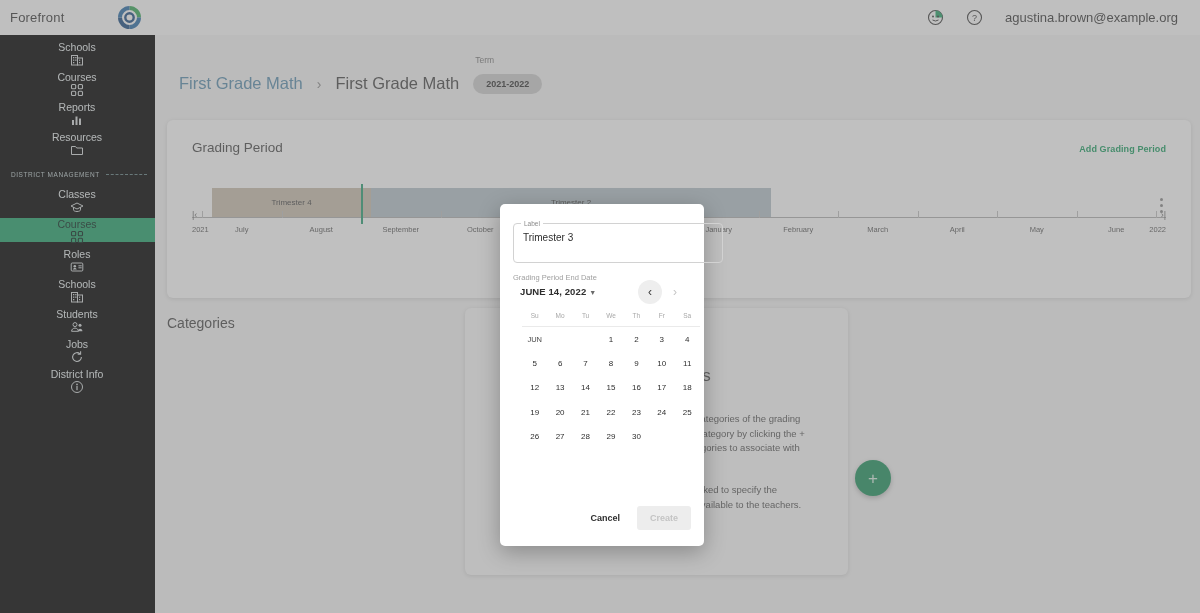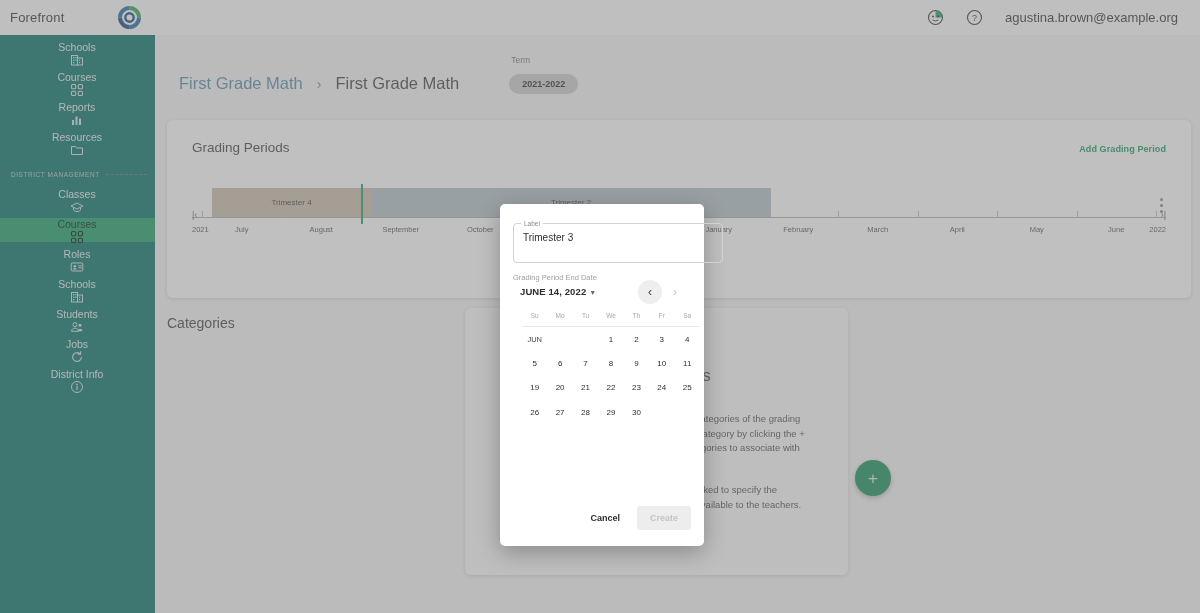--- a/index.html
+++ b/index.html
@@ -8,21 +8,21 @@
     font-family: "Liberation Sans", sans-serif;
     background: #f2f2f2;
     overflow: hidden;
   }
   #root { position: relative; width: 1200px; height: 613px; }
 
   
   .sidebar {
     position: absolute; left: 0; top: 0;
     width: 155px; height: 613px;
-    background: #0f766e;
+    background: #000000;
     z-index: 5;
   }
   .brand {
     height: 35px; background: #fafafa;
     display: flex; align-items: center;
     padding: 0 10px;
     position: relative;
   }
   .brand-name { font-size: 13px; color: #3b3b3b; letter-spacing: .2px; }
   .logo-wrap { position: absolute; right: 10px; top: 2px; width: 31px; height: 31px; }
@@ -66,21 +66,21 @@
     overflow: hidden;
   }
   .crumbrow {
     display: flex; align-items: center;
     padding: 38px 0 0 24px;
     gap: 14px;
   }
   .crumb-link { font-size: 16.5px; color: #5b8fae; }
   .crumb-sep { font-size: 14px; color: #8c8c8c; }
   .crumb-cur { font-size: 16.5px; color: #4a4a4a; }
-  .term-wrap { margin-left: 36px; position: relative; }
+  .term-wrap { position: relative; }
   .term-lbl { font-size: 8.5px; color: #7a7a7a; position: absolute; top: -18px; left: 2px; }
   .term-chip {
     background: #cdcdcd; color: #333;
     font-size: 9px; font-weight: bold;
     border-radius: 11px; padding: 5px 13px;
     display: inline-block;
   }
 
   .card {
     position: absolute;
@@ -354,21 +354,21 @@
       <span class="crumb-link">First Grade Math</span>
       <span class="crumb-sep">›</span>
       <span class="crumb-cur">First Grade Math</span>
       <span class="term-wrap">
         <span class="term-lbl">Term</span>
         <span class="term-chip">2021-2022</span>
       </span>
     </div>
 
     <div class="card" id="gp-card">
-      <span class="gp-title">Grading Periods</span>
+      <span class="gp-title">Grading Period</span>
       <span class="gp-add">Add Grading Period</span>
       <span class="dots">
           <i></i>
           <i></i>
           <i></i>
         </span>
       <div class="tl" id="timeline">
           <div class="bars">
             <div class="bar" style="left:10px;width:159px;background:#c8bdae">
               <span>Trimester 4</span>
@@ -466,20 +466,29 @@
             <tr>
               <td>5</td>
               <td>6</td>
               <td>7</td>
               <td>8</td>
               <td>9</td>
               <td>10</td>
               <td>11</td>
             </tr>
             <tr>
+              <td>12</td>
+              <td>13</td>
+              <td>14</td>
+              <td>15</td>
+              <td>16</td>
+              <td>17</td>
+              <td>18</td>
+            </tr>
+            <tr>
               <td>19</td>
               <td>20</td>
               <td>21</td>
               <td>22</td>
               <td>23</td>
               <td>24</td>
               <td>25</td>
             </tr>
             <tr>
               <td>26</td>

